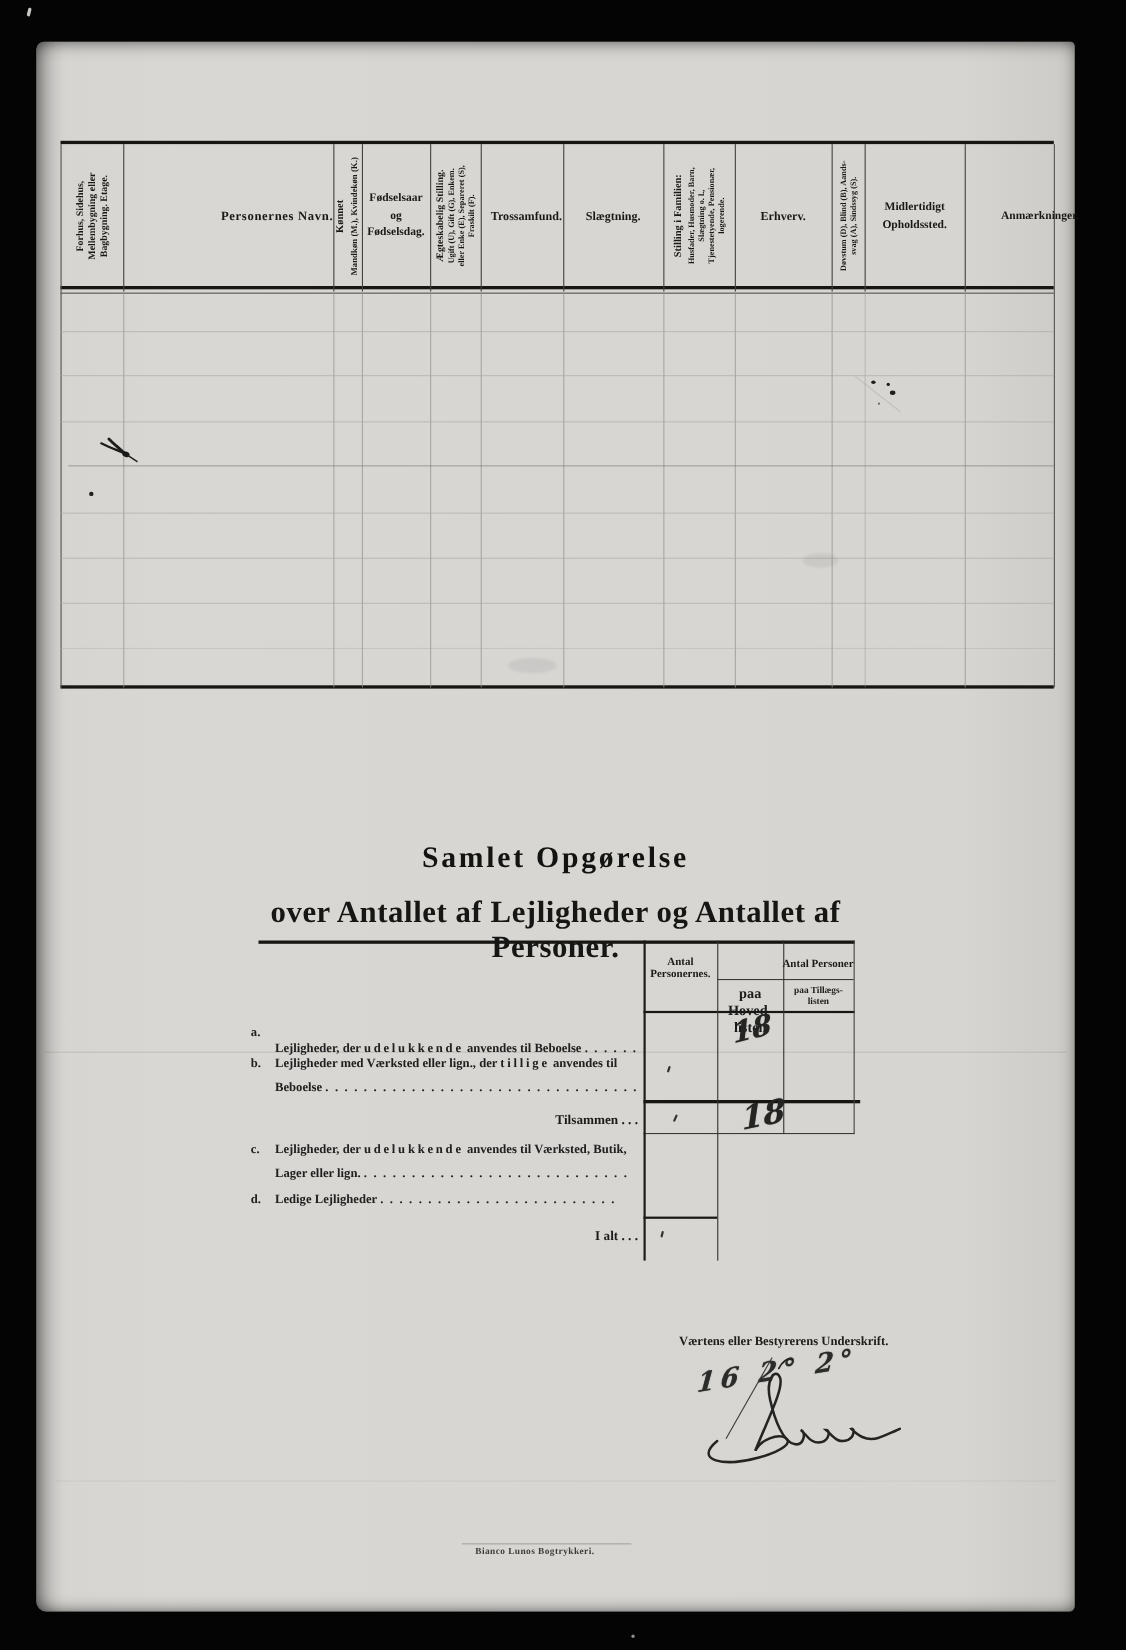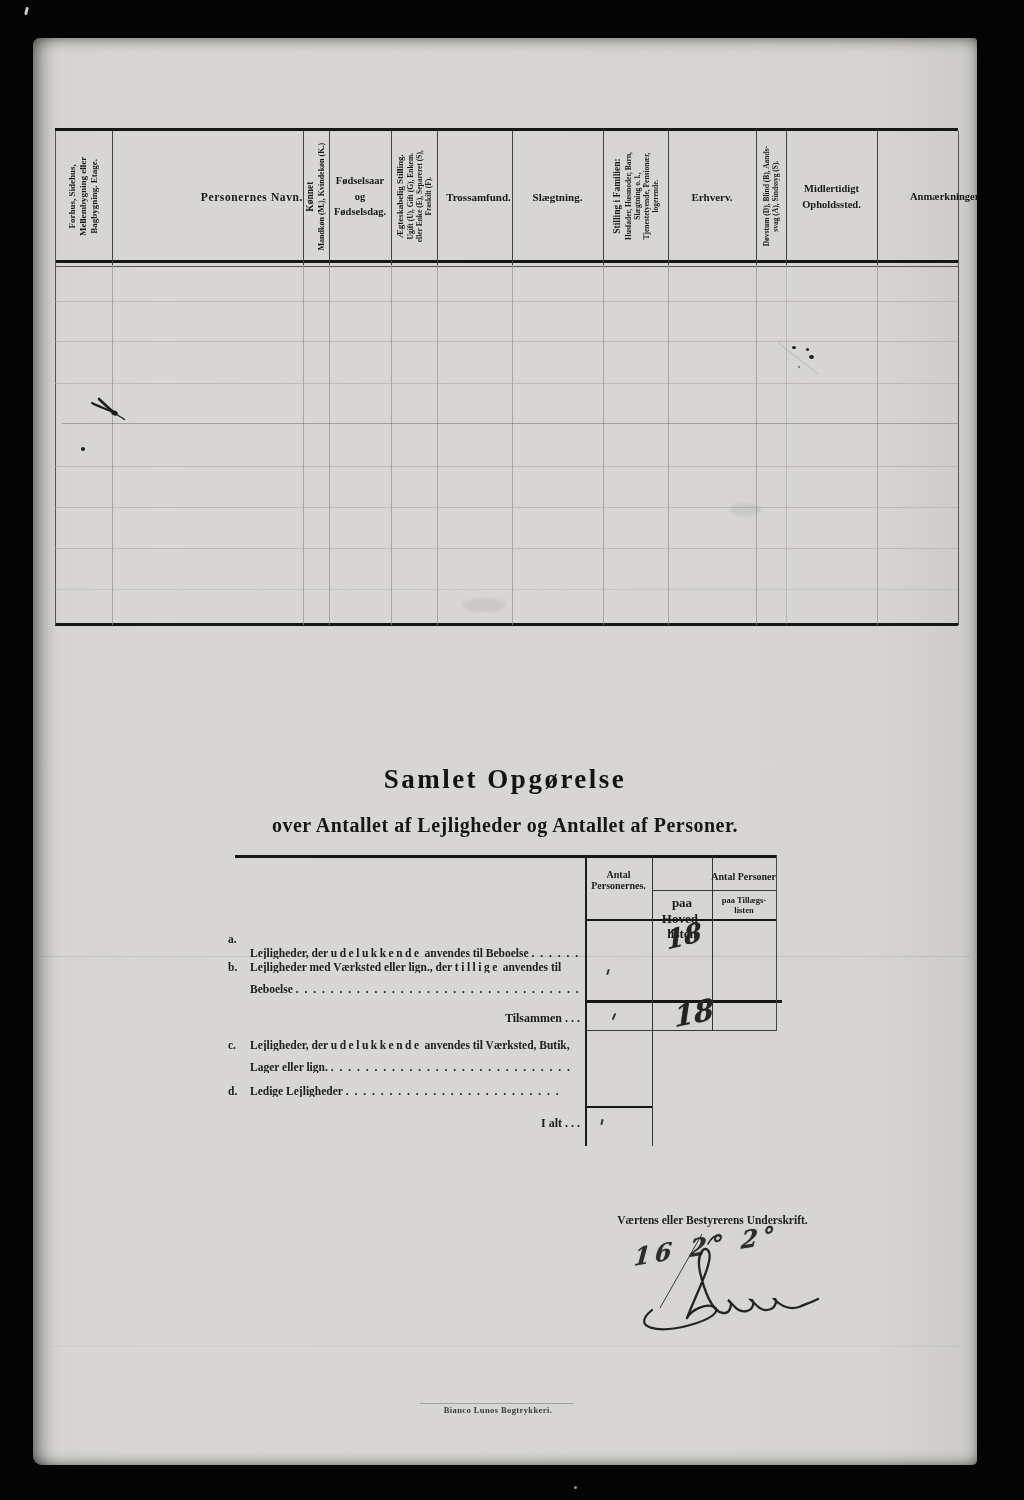--- a/index.html
+++ b/index.html
@@ -25,37 +25,37 @@
   .f75{font-size:7.5px;} .f8{font-size:8px;} .f9{font-size:9px;} .f95{font-size:9.5px;}
   .f10{font-size:10px;} .f105{font-size:10.5px;} .f11{font-size:11px;} .f115{font-size:11.5px;}
   .title{position:absolute;left:91px;top:68px;white-space:nowrap;display:flex;align-items:baseline;color:#121210;}
   .t1{font-size:37px;font-weight:700;letter-spacing:1px;}
   .t2{font-size:21px;margin-left:14px;font-weight:600;}
   .t3{font-size:21px;margin-left:8px;font-weight:800;}
   
   .sumtitle{position:absolute;left:230px;width:550px;top:764px;text-align:center;
             font-size:27px;font-weight:800;letter-spacing:2.5px;color:#131311;}
   .sumsub{position:absolute;left:225px;width:560px;top:814px;text-align:center;
-          font-size:20px;font-weight:700;letter-spacing:.5px;color:#161614;}
+          font-size:28px;font-weight:700;letter-spacing:.5px;color:#161614;}
   .shead{position:absolute;text-align:center;font-weight:700;color:#1b1b19;}
   .srow{position:absolute;font-size:11.5px;font-weight:700;color:#202020;white-space:nowrap;overflow:hidden;}
   .skey{position:absolute;font-size:11.5px;font-weight:700;color:#202020;}
   .sp{letter-spacing:2.5px;}
   .dots{letter-spacing:1.5px;}
   .rightlbl{position:absolute;text-align:right;font-size:12px;font-weight:800;color:#1b1b19;}
   
   .ink{position:absolute;font-family:"DejaVu Serif",serif;font-style:italic;font-weight:700;color:#242422;
        text-shadow:0 0 1px rgba(20,20,20,.55);}
   .ink18a{left:666px;top:921px;font-size:26px;transform:rotate(-14deg) skewX(-10deg);}
   .ink18b{left:674px;top:996px;font-size:29px;transform:rotate(-12deg) skewX(-10deg);}
   .inkdate{left:633px;top:1231px;font-size:24px;letter-spacing:5px;transform:rotate(-9deg) skewX(-14deg);color:#2c2c2a;}
   .tick{position:absolute;background:#333331;border-radius:2px;}
   .siglabel{position:absolute;left:600px;width:225px;top:1214px;text-align:center;
             font-size:11.5px;font-weight:700;color:#1d1d1b;}
-  .printer{position:absolute;left:408px;width:180px;top:1405px;text-align:center;
+  .printer{position:absolute;left:432px;width:180px;top:1405px;text-align:left;
            font-size:8.5px;font-weight:700;color:#3c3c3a;letter-spacing:.4px;}
   .speck{position:absolute;background:#1e1e1c;border-radius:50%;}
   .smudge{position:absolute;border-radius:50%;background:rgba(40,40,38,.07);filter:blur(1px);}
   .foldline{position:absolute;height:1px;background:#74726c;}
   svg{position:absolute;overflow:visible;}
 </style>
 </head>
 <body>
 
 <div id="page">

